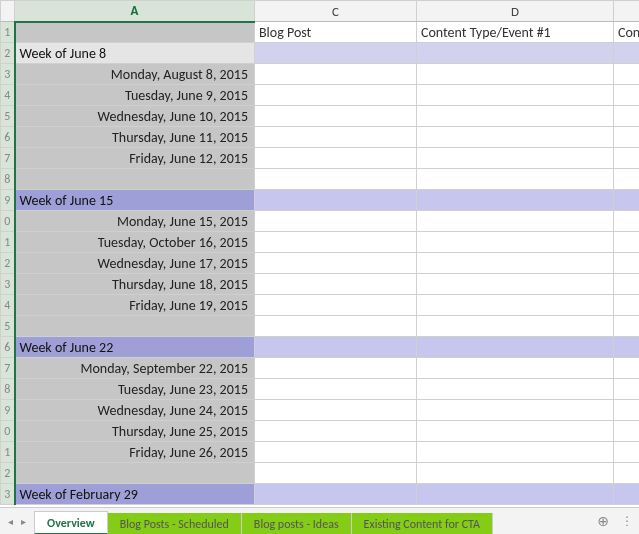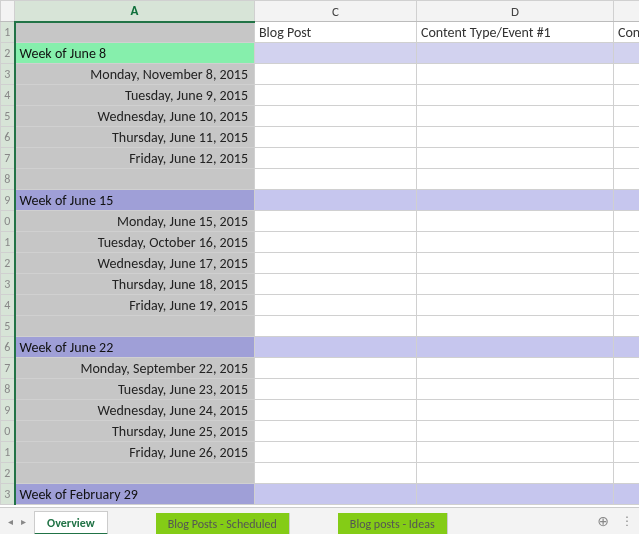--- a/index.html
+++ b/index.html
@@ -75,21 +75,21 @@
     color: #222;
     border-left: 2px solid #217346;
   }
   td.colA-cell.weekhdr {
     background: #9f9fd7;
     text-align: left;
     padding-left: 4px;
     color: #111;
   }
   td.colA-cell.firstweek {
-    background: #86efac;
+    background: #e5e5e5;
   }
   td.weekrow {
     background: #c6c6ee;
   }
   td.weekrow.first {
     background: #d2d2ef;
   }
 
   
   .tabbar {
@@ -102,21 +102,21 @@
     overflow: hidden;
   }
   .navbtns {
     display: flex;
     align-items: center;
     padding: 0 8px;
     gap: 8px;
     color: #888;
   }
   .navbtns span { cursor: default; font-size: 10px; }
-  .tabs { display: flex; align-items: flex-end; flex: 1; gap: 48px; }
+  .tabs { display: flex; align-items: flex-end; flex: 1; }
   .tab {
     padding: 4px 12px 3px;
     border-right: 1px solid #ccc;
     background: #84cc16;
     color: #555;
     cursor: default;
     white-space: nowrap;
   }
   .tab.active {
     background: #fff;
@@ -170,21 +170,21 @@
 
     <tr>
       <td class="rownum sel">2</td>
       <td class="colA-cell weekhdr firstweek">Week of June 8</td>
       <td class="weekrow first"></td>
       <td class="weekrow first"></td>
       <td class="weekrow first"></td>
     </tr>
     <tr>
           <td class="rownum sel">3</td>
-          <td class="colA-cell">Monday, November 8, 2015</td>
+          <td class="colA-cell">Monday, August 8, 2015</td>
           <td></td>
           <td></td>
           <td></td>
         </tr>
     <tr>
           <td class="rownum sel">4</td>
           <td class="colA-cell">Tuesday, June 9, 2015</td>
           <td></td>
           <td></td>
           <td></td>
@@ -331,16 +331,17 @@
 
 <div class="tabbar">
   <div class="navbtns">
     <span>◂</span>
     <span>▸</span>
   </div>
   <div class="tabs">
     <div class="tab active">Overview</div>
     <div class="tab">Blog Posts - Scheduled</div>
     <div class="tab">Blog posts - Ideas</div>
+    <div class="tab">Existing Content for CTA</div>
   </div>
   <div class="addtab">⊕</div>
   <div class="more">⋮</div>
 </div>
 
 </body></html>

